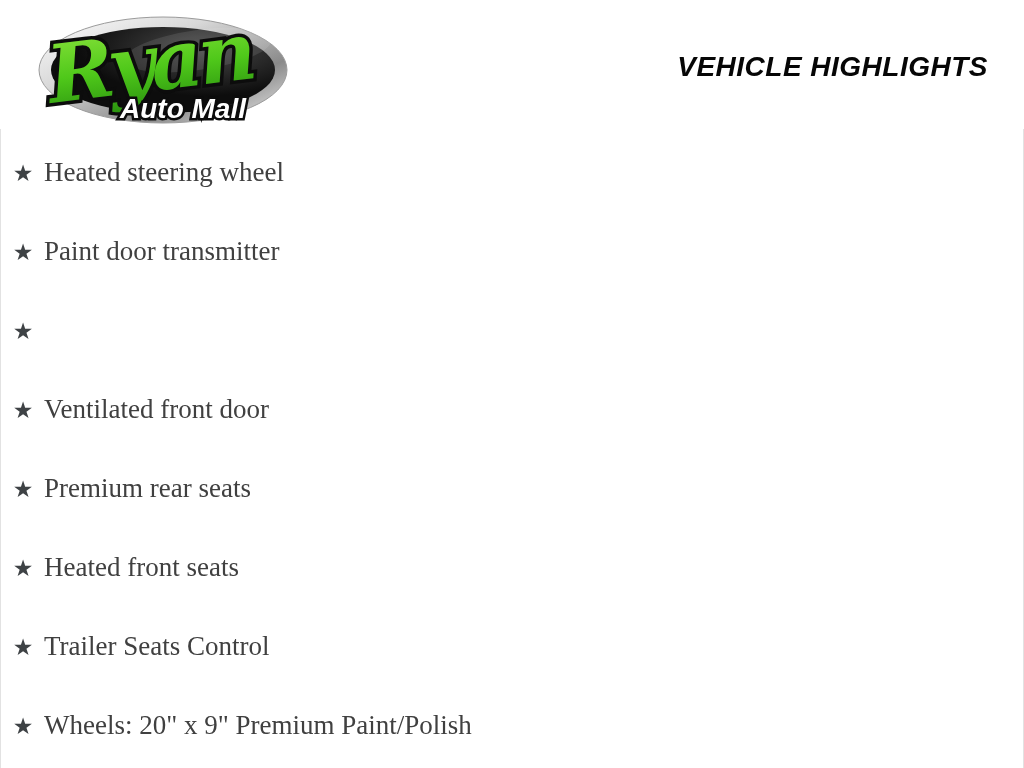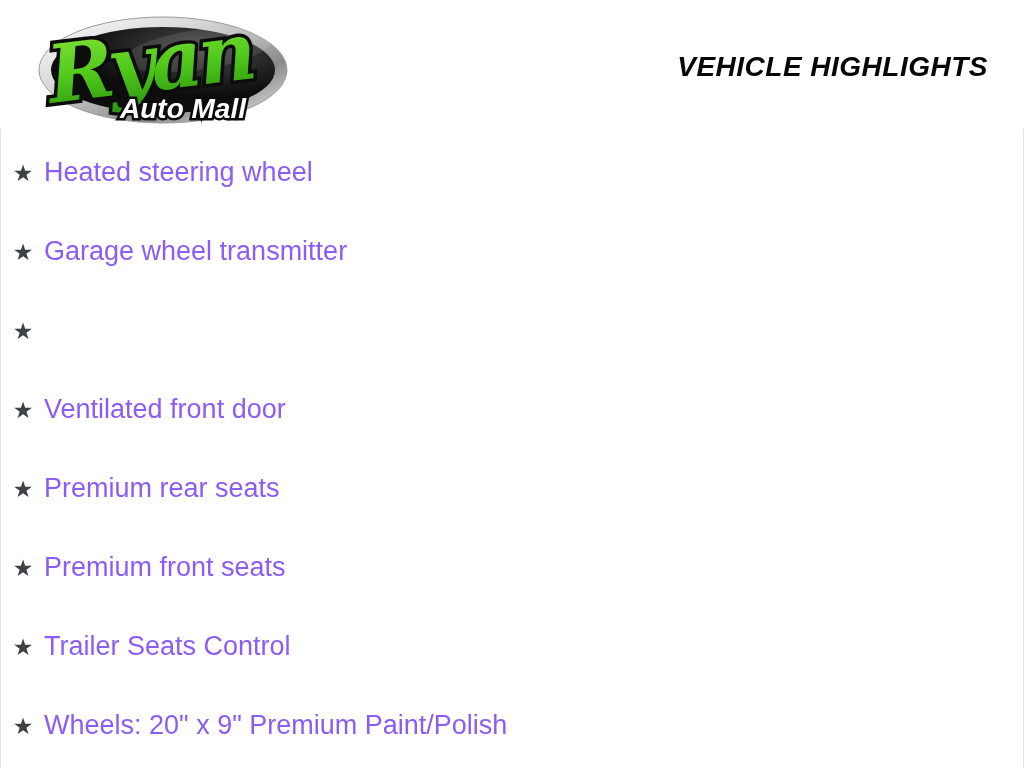--- a/index.html
+++ b/index.html
@@ -72,22 +72,22 @@
     font-family: "DejaVu Sans", sans-serif;
     font-size: 23px;
     color: #3e4245;
     width: 26px;
     text-align: center;
     flex: 0 0 auto;
   }
   .highlight-label {
     margin-left: 8px;
     font-size: 27px;
-    color: #8b5cf6;
-    font-family: Liberation Sans, sans-serif;
+    color: #404040;
+    font-family: Liberation Serif, serif;
   }
 </style>
 </head>
 <body>
 
 <div class="page">
 
   <div class="edge-line edge-left"></div>
   <div class="edge-line edge-right"></div>
 
@@ -126,36 +126,36 @@
 
   <h1 class="page-title">VEHICLE HIGHLIGHTS</h1>
 
   <ul class="highlights">
     <li class="highlight-item">
       <span class="star">★</span>
       <span class="highlight-label">Heated steering wheel</span>
     </li>
     <li class="highlight-item">
       <span class="star">★</span>
-      <span class="highlight-label">Garage wheel transmitter</span>
+      <span class="highlight-label">Paint door transmitter</span>
     </li>
     <li class="highlight-item">
       <span class="star">★</span>
     </li>
     <li class="highlight-item">
       <span class="star">★</span>
       <span class="highlight-label">Ventilated front door</span>
     </li>
     <li class="highlight-item">
       <span class="star">★</span>
       <span class="highlight-label">Premium rear seats</span>
     </li>
     <li class="highlight-item">
       <span class="star">★</span>
-      <span class="highlight-label">Premium front seats</span>
+      <span class="highlight-label">Heated front seats</span>
     </li>
     <li class="highlight-item">
       <span class="star">★</span>
       <span class="highlight-label">Trailer Seats Control</span>
     </li>
     <li class="highlight-item">
       <span class="star">★</span>
       <span class="highlight-label">Wheels: 20" x 9" Premium Paint/Polish</span>
     </li>
   </ul>

